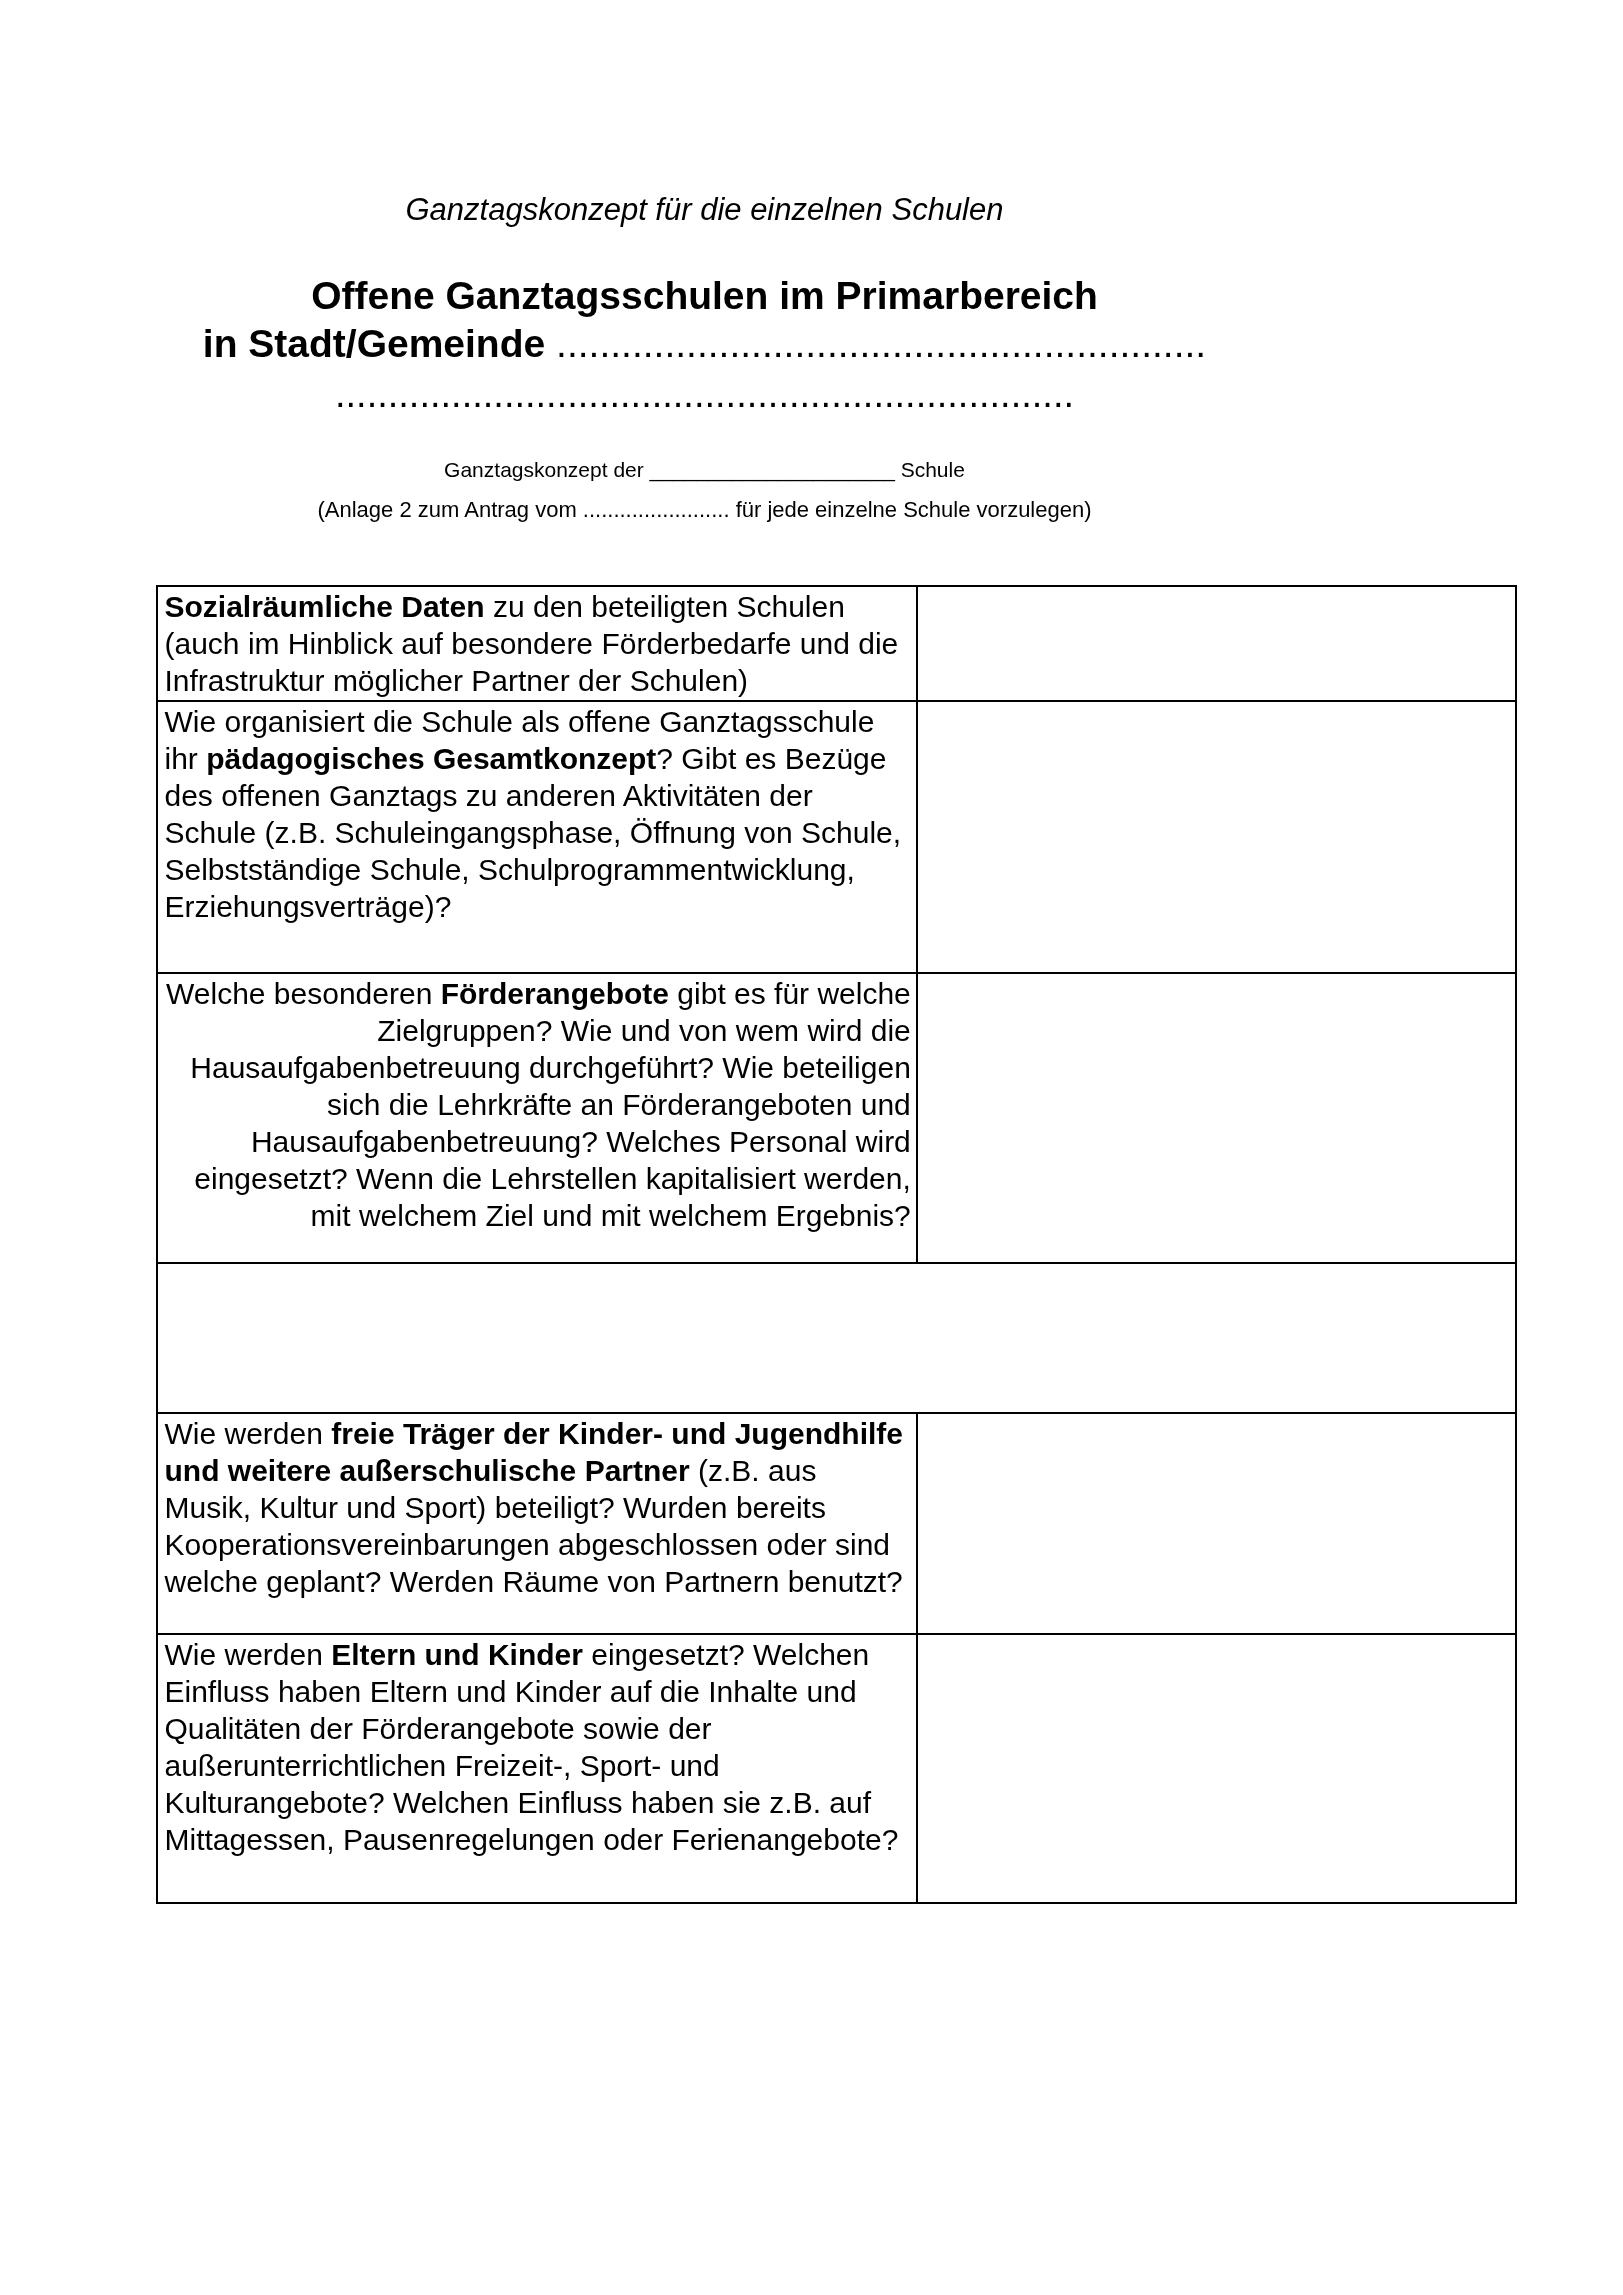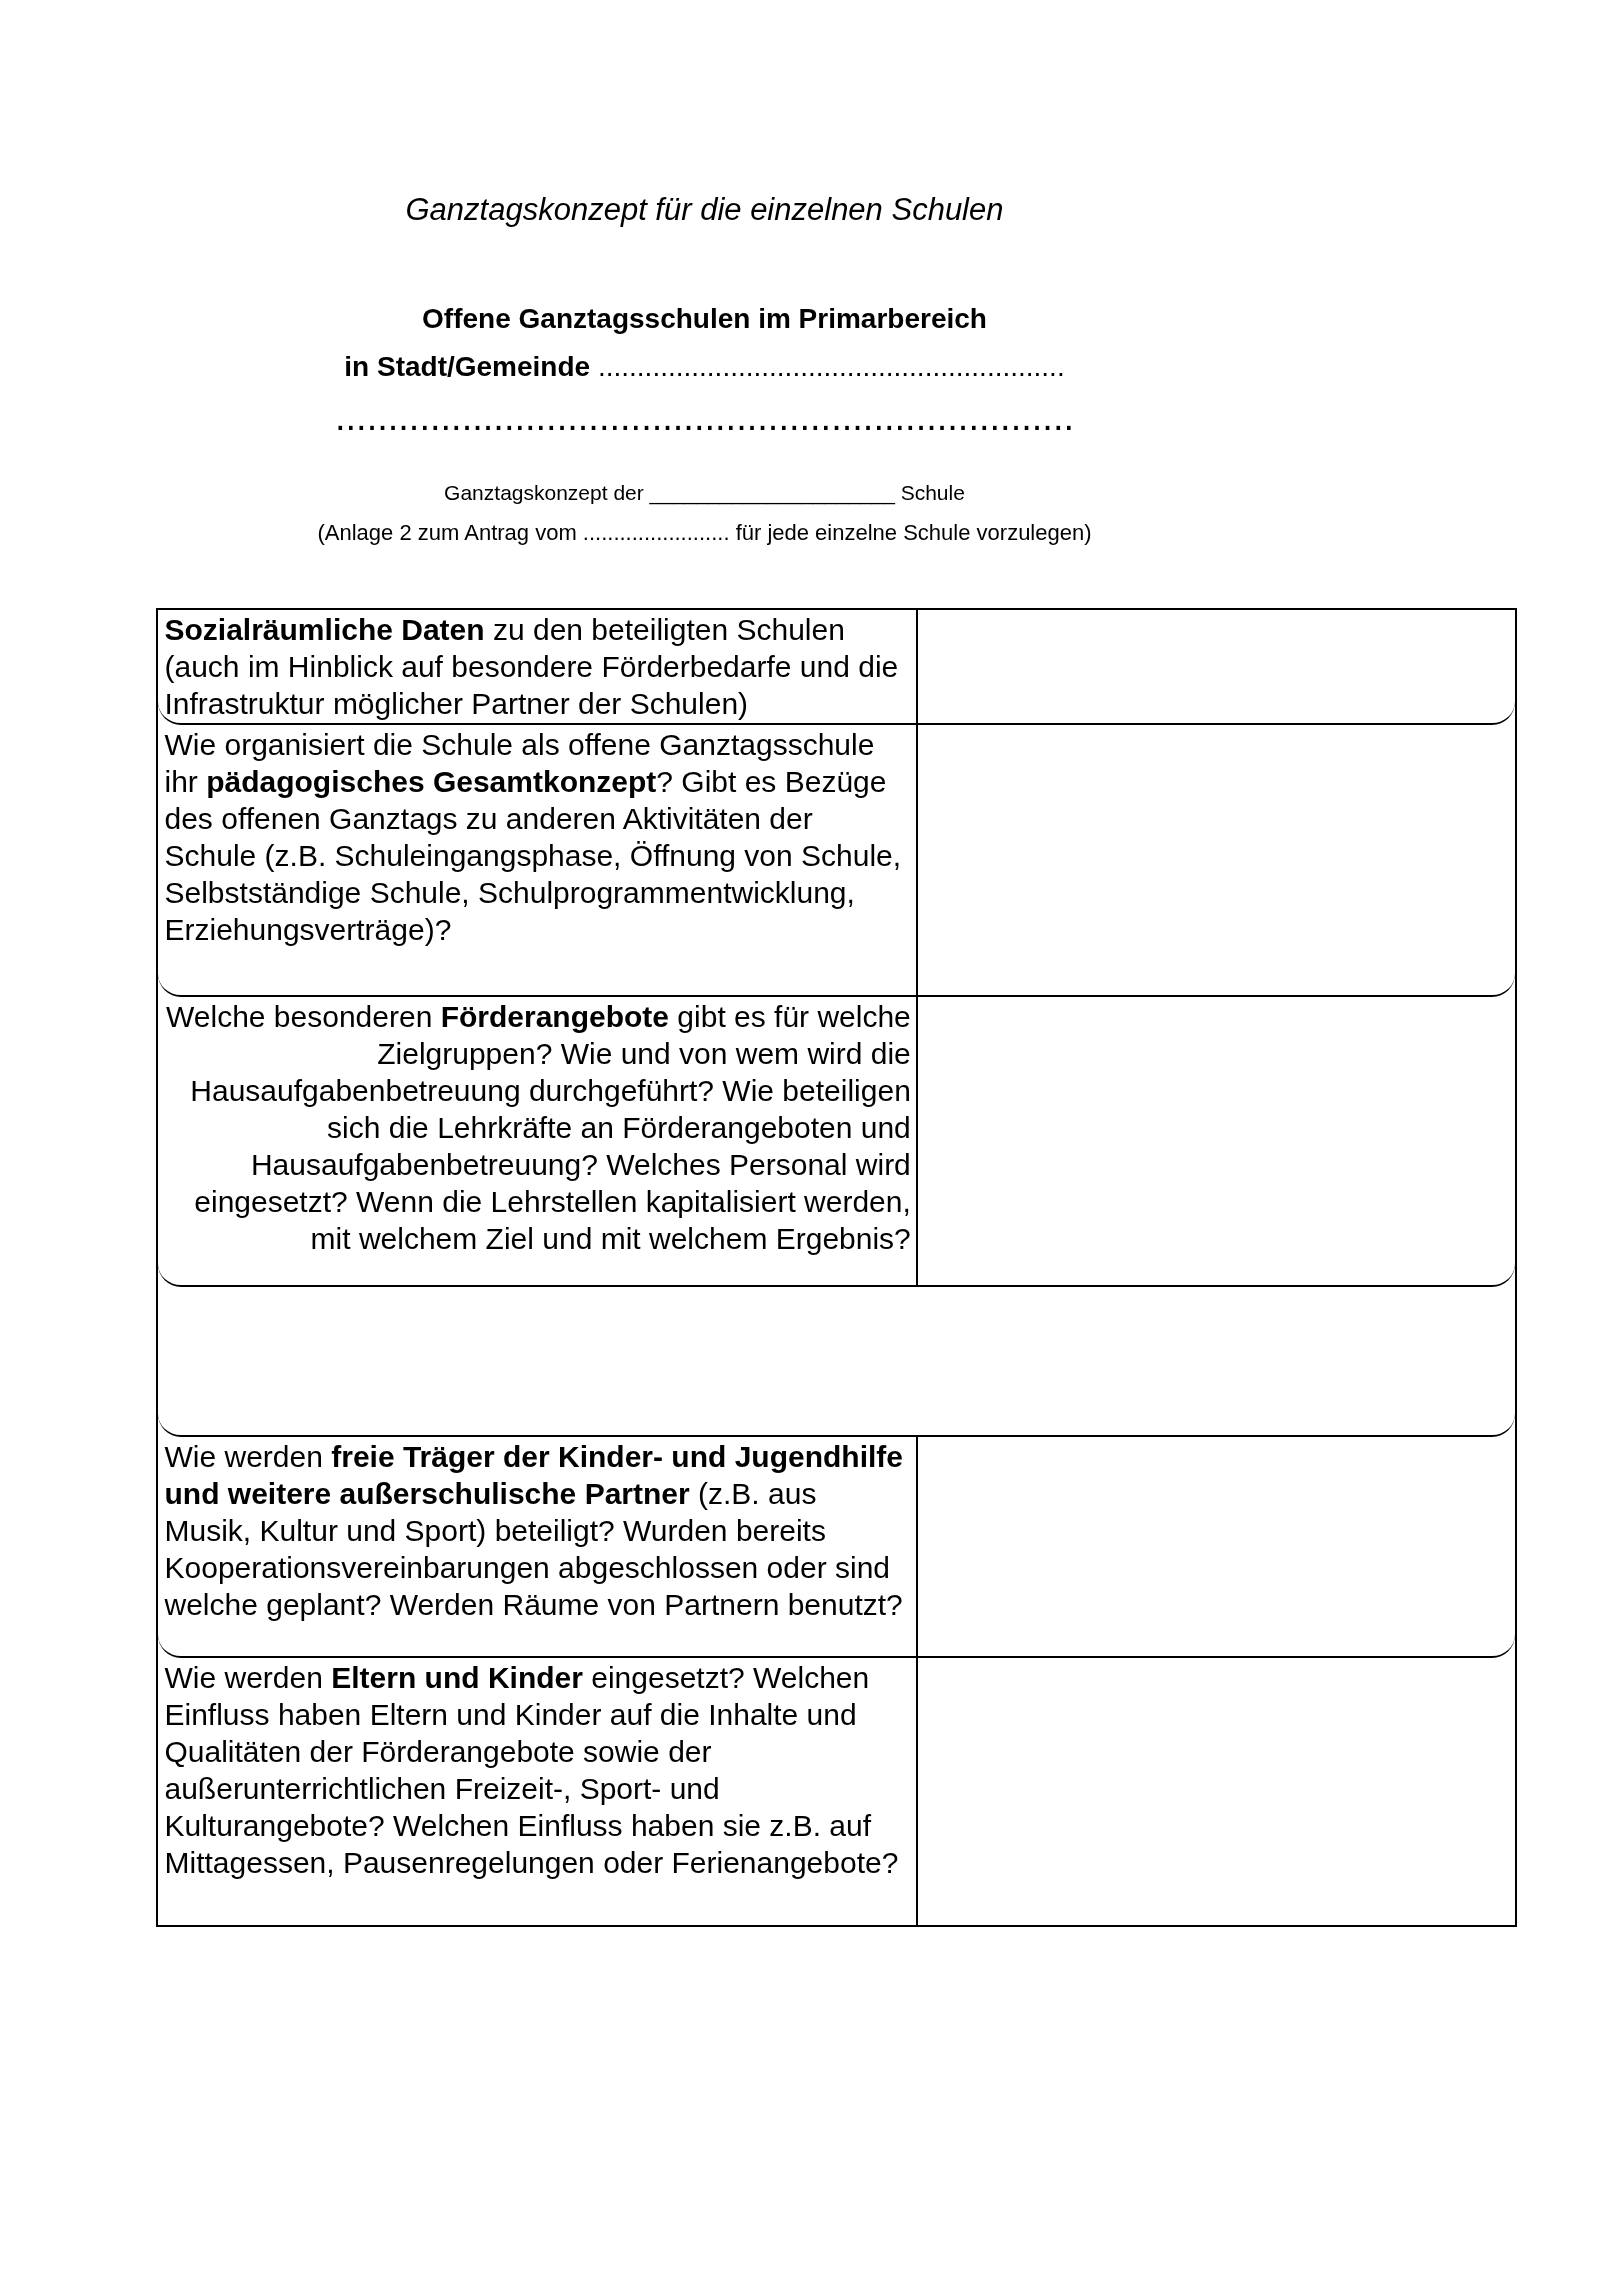--- a/index.html
+++ b/index.html
@@ -20,23 +20,23 @@
     text-align: center;
     width: 1409px;
   }
   .doc-subtitle {
     margin-top: 191px;
     font-style: italic;
     font-size: 31px;
     line-height: 38px;
   }
   .title-block {
-    margin-top: 66px;
+    margin-top: 43px;
     font-weight: bold;
-    font-size: 28px;
+    font-size: 39px;
     line-height: 48px;
   }
   .title-line { white-space: nowrap; }
   .dots-regular { font-weight: normal; }
   .dotted-separator {
     margin-top: 6.5px;
     font-size: 38px;
     line-height: 39px;
     letter-spacing: 0px;
     white-space: nowrap;
@@ -63,21 +63,20 @@
     width: 1361px;
     border: 2.6px solid #000000;
     box-sizing: border-box;
     font-size: 30px;
     line-height: 37px;
   }
   .trow {
     display: flex;
     box-sizing: border-box;
     border-bottom: 2.6px solid #000000;
-    border-radius: 23px;
   }
   .trow:last-child { border-bottom: none; }
   .trow:nth-child(1) { min-height: 111px; }
   .trow:nth-child(2) { min-height: 272px; }
   .trow:nth-child(3) { min-height: 290px; text-align: right; }
   .trow:nth-child(4) { min-height: 150px; }
   .trow:nth-child(5) { min-height: 221px; }
   .trow:nth-child(6) { min-height: 267px; }
   .qcell {
     width: 760px;

